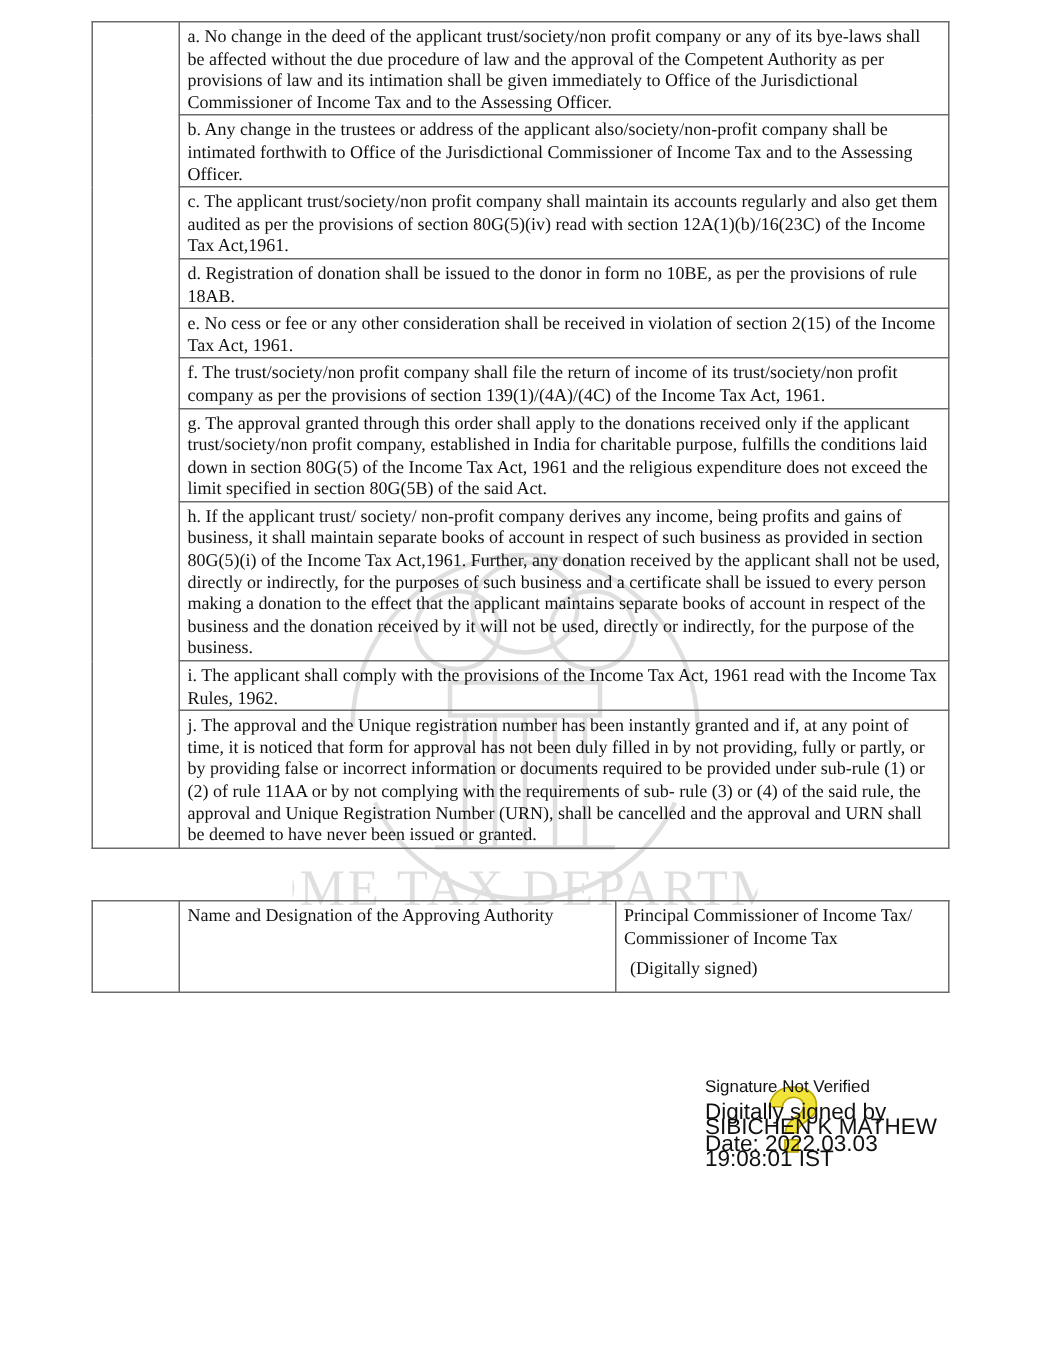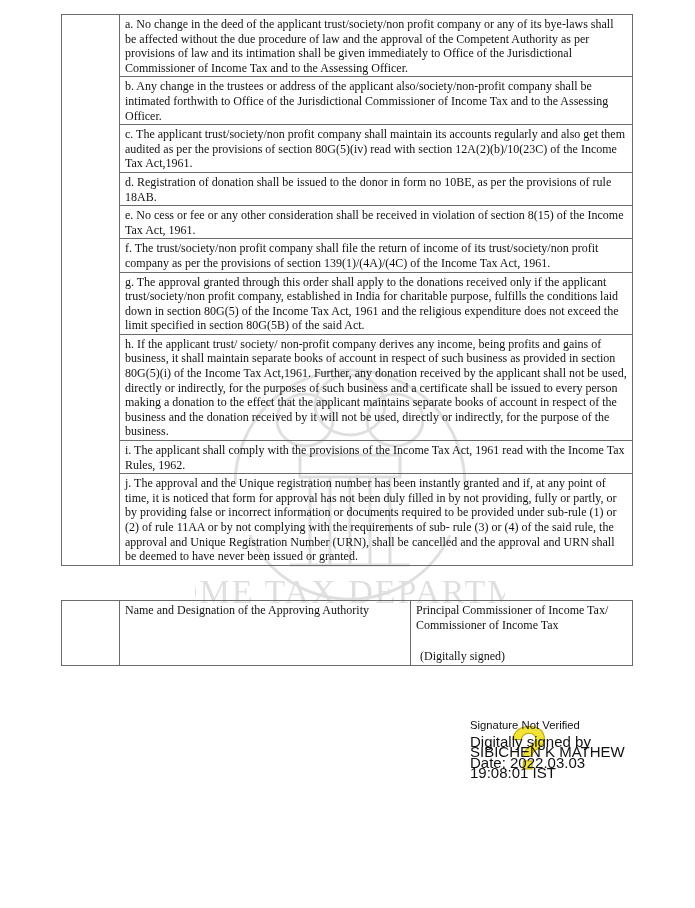--- a/index.html
+++ b/index.html
@@ -52,21 +52,21 @@
     }
     td.auth-label {
       width: 280px;
       height: 57px;
     }
     td.auth-value {
       height: 57px;
     }
     .auth-value .signed {
       display: block;
-      margin-top: 17px;
+      margin-top: 6px;
       padding-left: 4px;
     }
     .sig-block {
       position: absolute;
       left: 470px;
       top: 805px;
       width: 160px;
       font-family: "Liberation Sans", sans-serif;
       color: #111;
     }
@@ -118,27 +118,27 @@
   <table class="conditions">
     <tbody>
       <tr>
         <td class="blank-col" rowspan="10"></td>
         <td class="cond-cell">a. No change in the deed of the applicant trust/society/non profit company or any of its bye-laws shall be affected without the due procedure of law and the approval of the Competent Authority as per provisions of law and its intimation shall be given immediately to Office of the Jurisdictional Commissioner of Income Tax and to the Assessing Officer.</td>
       </tr>
       <tr>
         <td class="cond-cell">b. Any change in the trustees or address of the applicant also/society/non-profit company shall be intimated forthwith to Office of the Jurisdictional Commissioner of Income Tax and to the Assessing Officer.</td>
       </tr>
       <tr>
-        <td class="cond-cell">c. The applicant trust/society/non profit company shall maintain its accounts regularly and also get them audited as per the provisions of section 80G(5)(iv) read with section 12A(2)(b)/10(23C) of the Income Tax Act,1961.</td>
+        <td class="cond-cell">c. The applicant trust/society/non profit company shall maintain its accounts regularly and also get them audited as per the provisions of section 80G(5)(iv) read with section 12A(1)(b)/16(23C) of the Income Tax Act,1961.</td>
       </tr>
       <tr>
         <td class="cond-cell">d. Registration of donation shall be issued to the donor in form no 10BE, as per the provisions of rule 18AB.</td>
       </tr>
       <tr>
-        <td class="cond-cell">e. No cess or fee or any other consideration shall be received in violation of section 8(15) of the Income Tax Act, 1961.</td>
+        <td class="cond-cell">e. No cess or fee or any other consideration shall be received in violation of section 2(15) of the Income Tax Act, 1961.</td>
       </tr>
       <tr>
         <td class="cond-cell">f. The trust/society/non profit company shall file the return of income of its trust/society/non profit company as per the provisions of section 139(1)/(4A)/(4C) of the Income Tax Act, 1961.</td>
       </tr>
       <tr>
         <td class="cond-cell">g. The approval granted through this order shall apply to the donations received only if the applicant trust/society/non profit company, established in India for charitable purpose, fulfills the conditions laid down in section 80G(5) of the Income Tax Act, 1961 and the religious expenditure does not exceed the limit specified in section 80G(5B) of the said Act.</td>
       </tr>
       <tr>
         <td class="cond-cell">h. If the applicant trust/ society/ non-profit company derives any income, being profits and gains of business, it shall maintain separate books of account in respect of such business as provided in section 80G(5)(i) of the Income Tax Act,1961. Further, any donation received by the applicant shall not be used, directly or indirectly, for the purposes of such business and a certificate shall be issued to every person making a donation to the effect that the applicant maintains separate books of account in respect of the business and the donation received by it will not be used, directly or indirectly, for the purpose of the business.</td>
       </tr>

